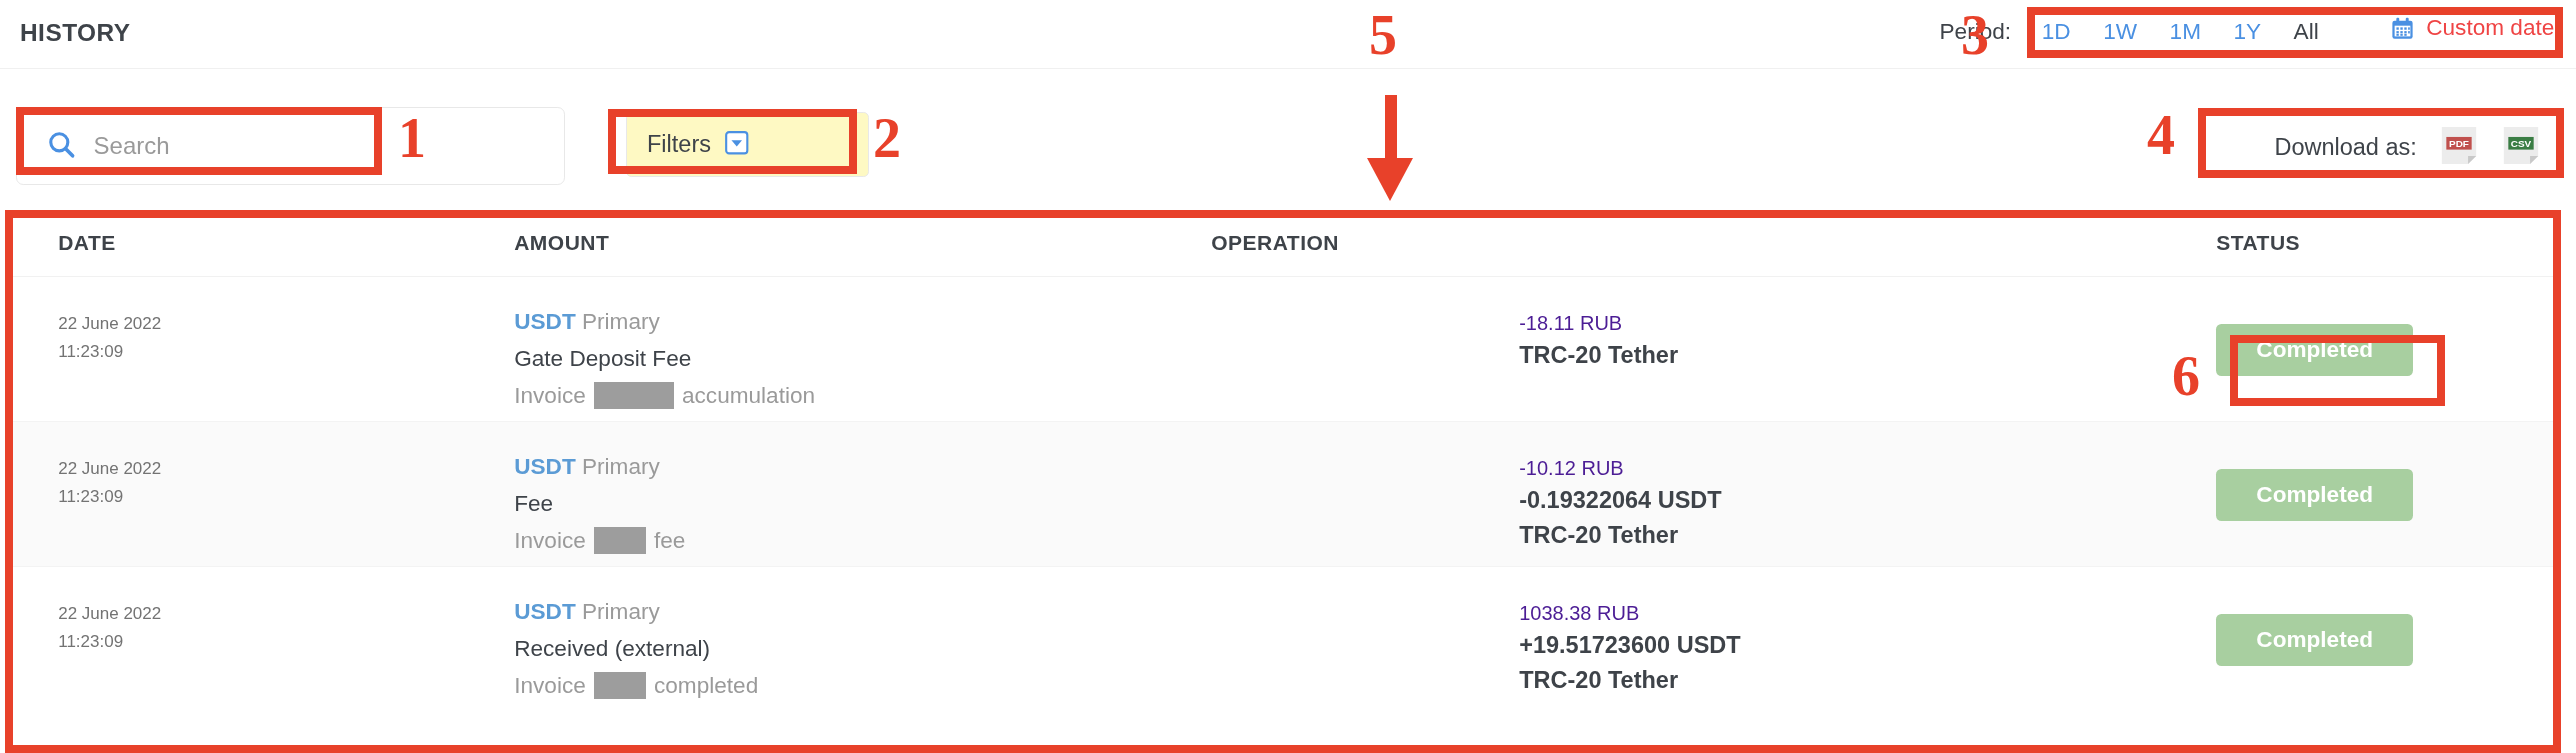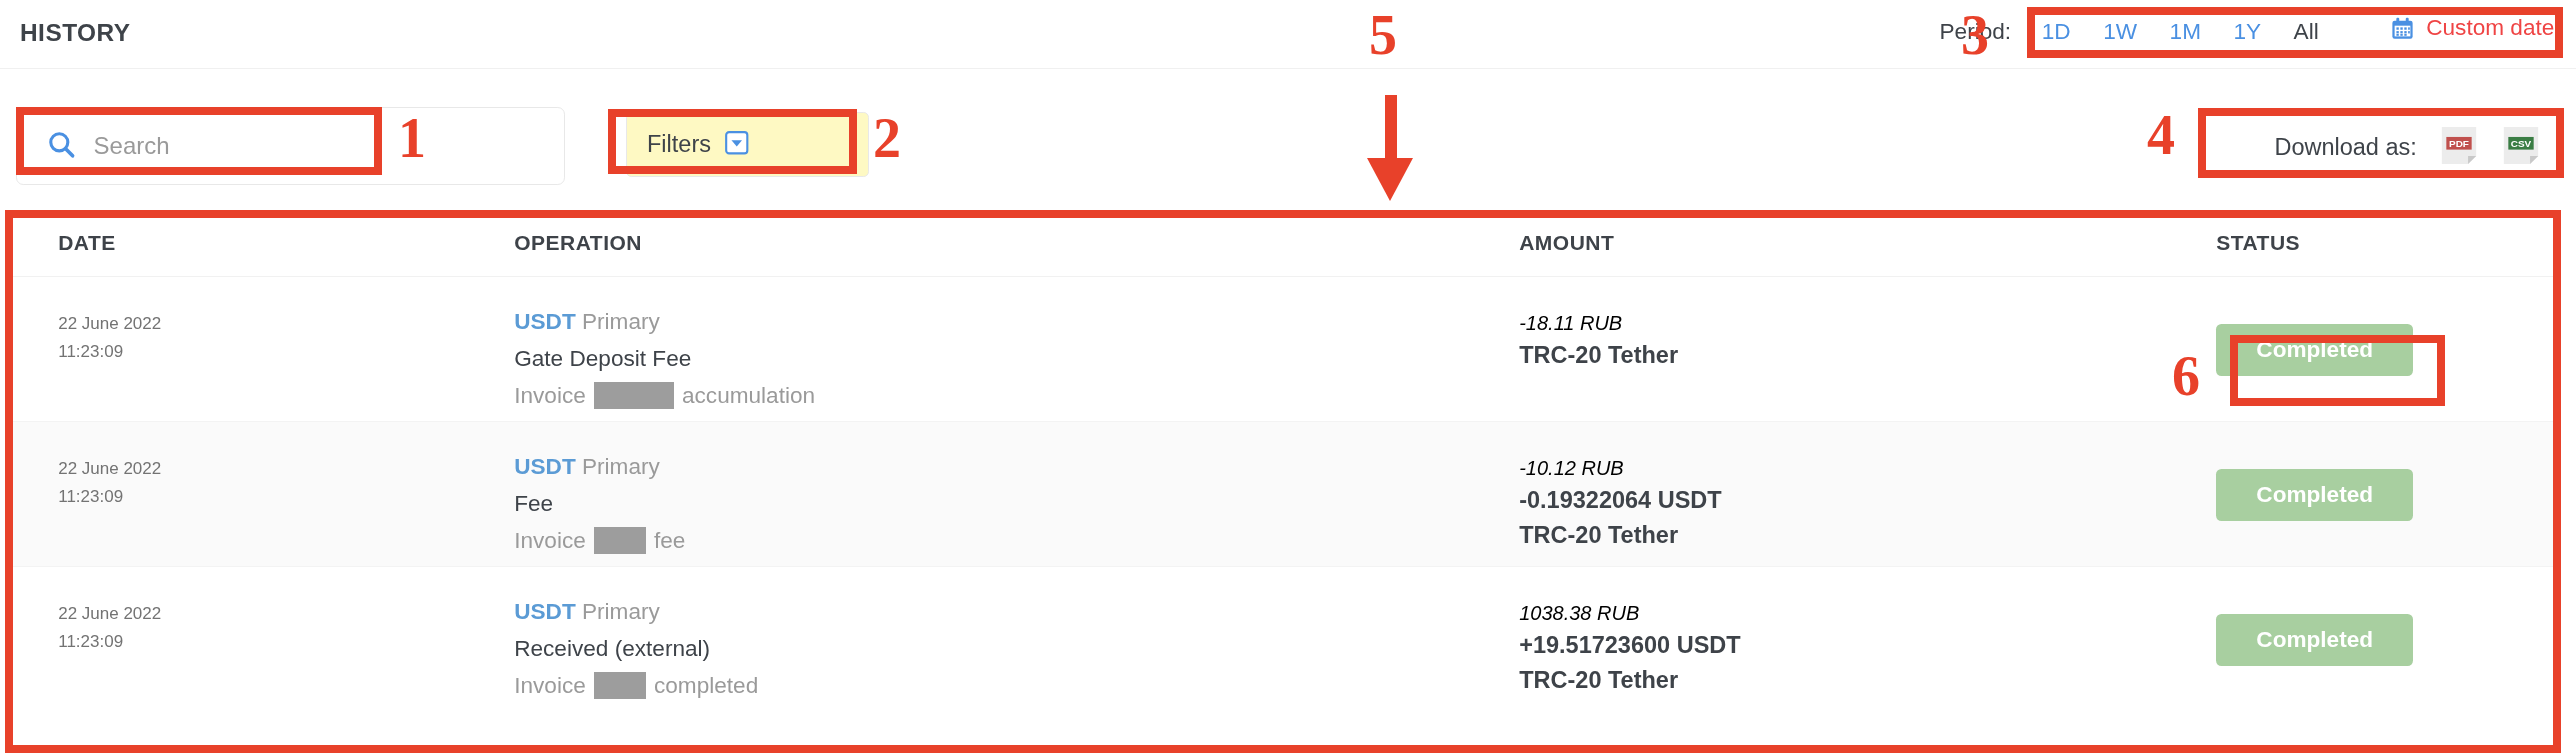--- a/index.html
+++ b/index.html
@@ -173,21 +173,21 @@
     gap: 0;
   }
   .redact {
     display: inline-block;
     background: #9d9d9d;
     height: 27px;
     margin: 0 8.1px;
     vertical-align: middle;
   }
   .cell-amt { line-height: 1.5; padding-top: 9px; }
-  .amt-fiat { font-size: 20px; color: #000000; font-style: italic; }
+  .amt-fiat { font-size: 20px; color: #4c1d95; }
   .amt-main { font-size: 23.5px; font-weight: bold; color: #3e4349; }
   .amt-net  { font-size: 23.5px; font-weight: bold; color: #3e4349; }
   .cell-status { padding-top: 25px; }
   .badge {
     display: inline-flex;
     align-items: center;
     justify-content: center;
     width: 197px; height: 52px;
     border-radius: 5.4px;
     background: #a8cfa0;
@@ -312,22 +312,22 @@
           <text x="21" y="24.3" font-family="'Liberation Sans', sans-serif" font-size="11" font-weight="bold" fill="#ffffff" text-anchor="middle">CSV</text>
         </svg>
       </span>
     </div>
   </div>
 
   <div class="table">
 
     <div class="thead">
       <div class="th c-date">DATE</div>
+      <div class="th c-amount">AMOUNT</div>
       <div class="th c-op">OPERATION</div>
-      <div class="th c-amount">AMOUNT</div>
       <div class="th c-status">STATUS</div>
     </div>
 
     <div class="trow">
       <div class="c-date cell-date">
         <div>22 June 2022</div>
         <div>11:23:09</div>
       </div>
       <div class="c-op cell-op">
         <div class="op-line1">

